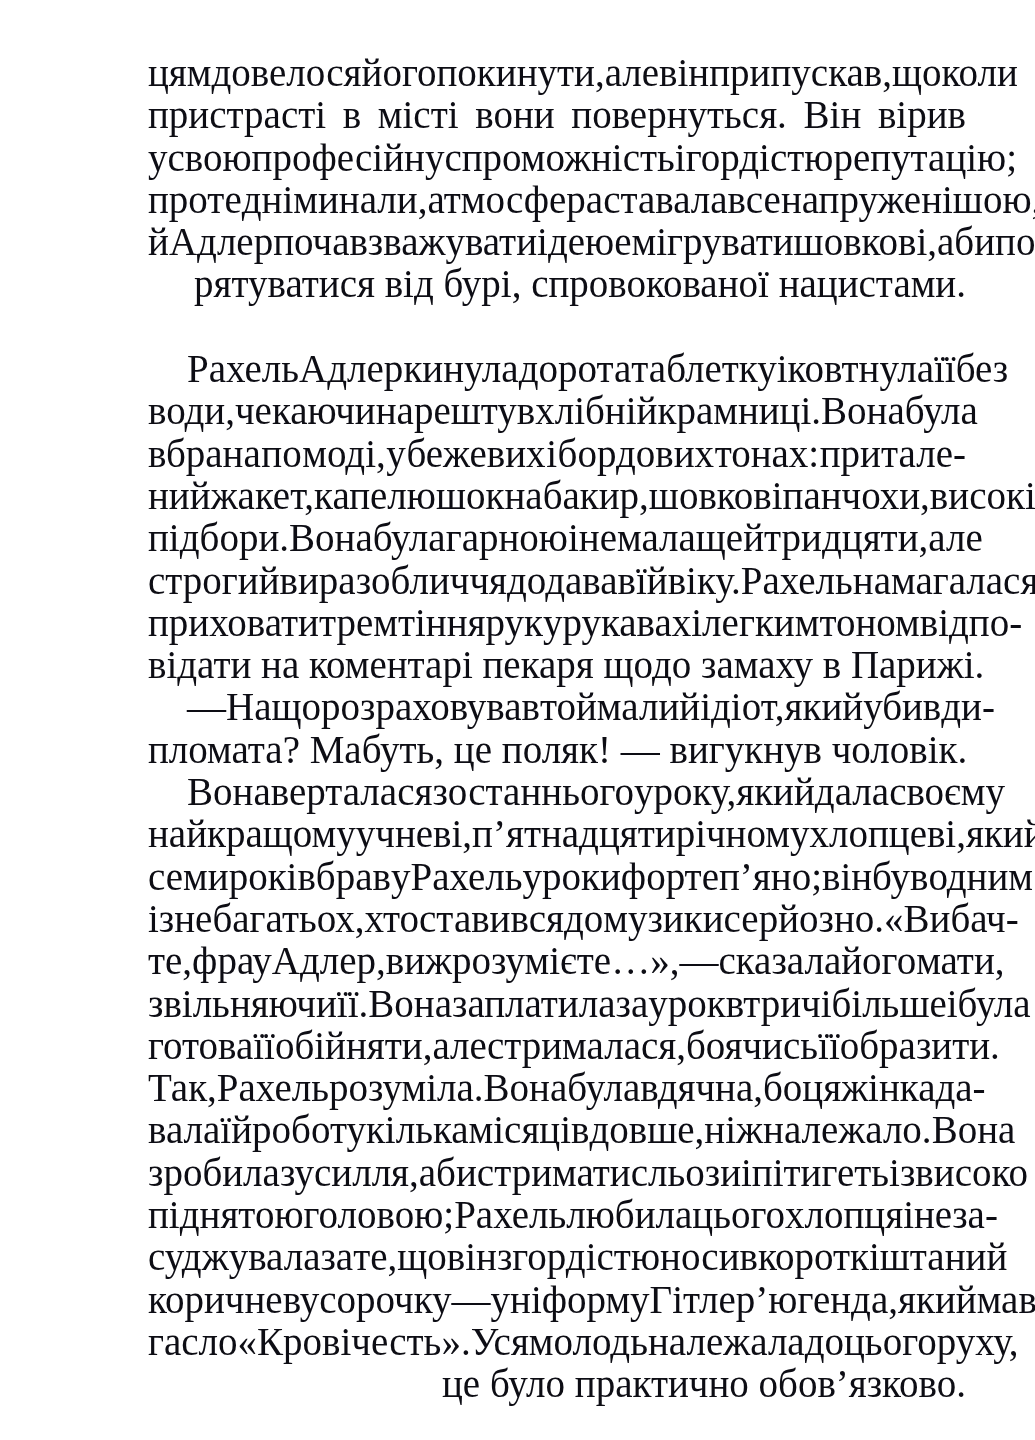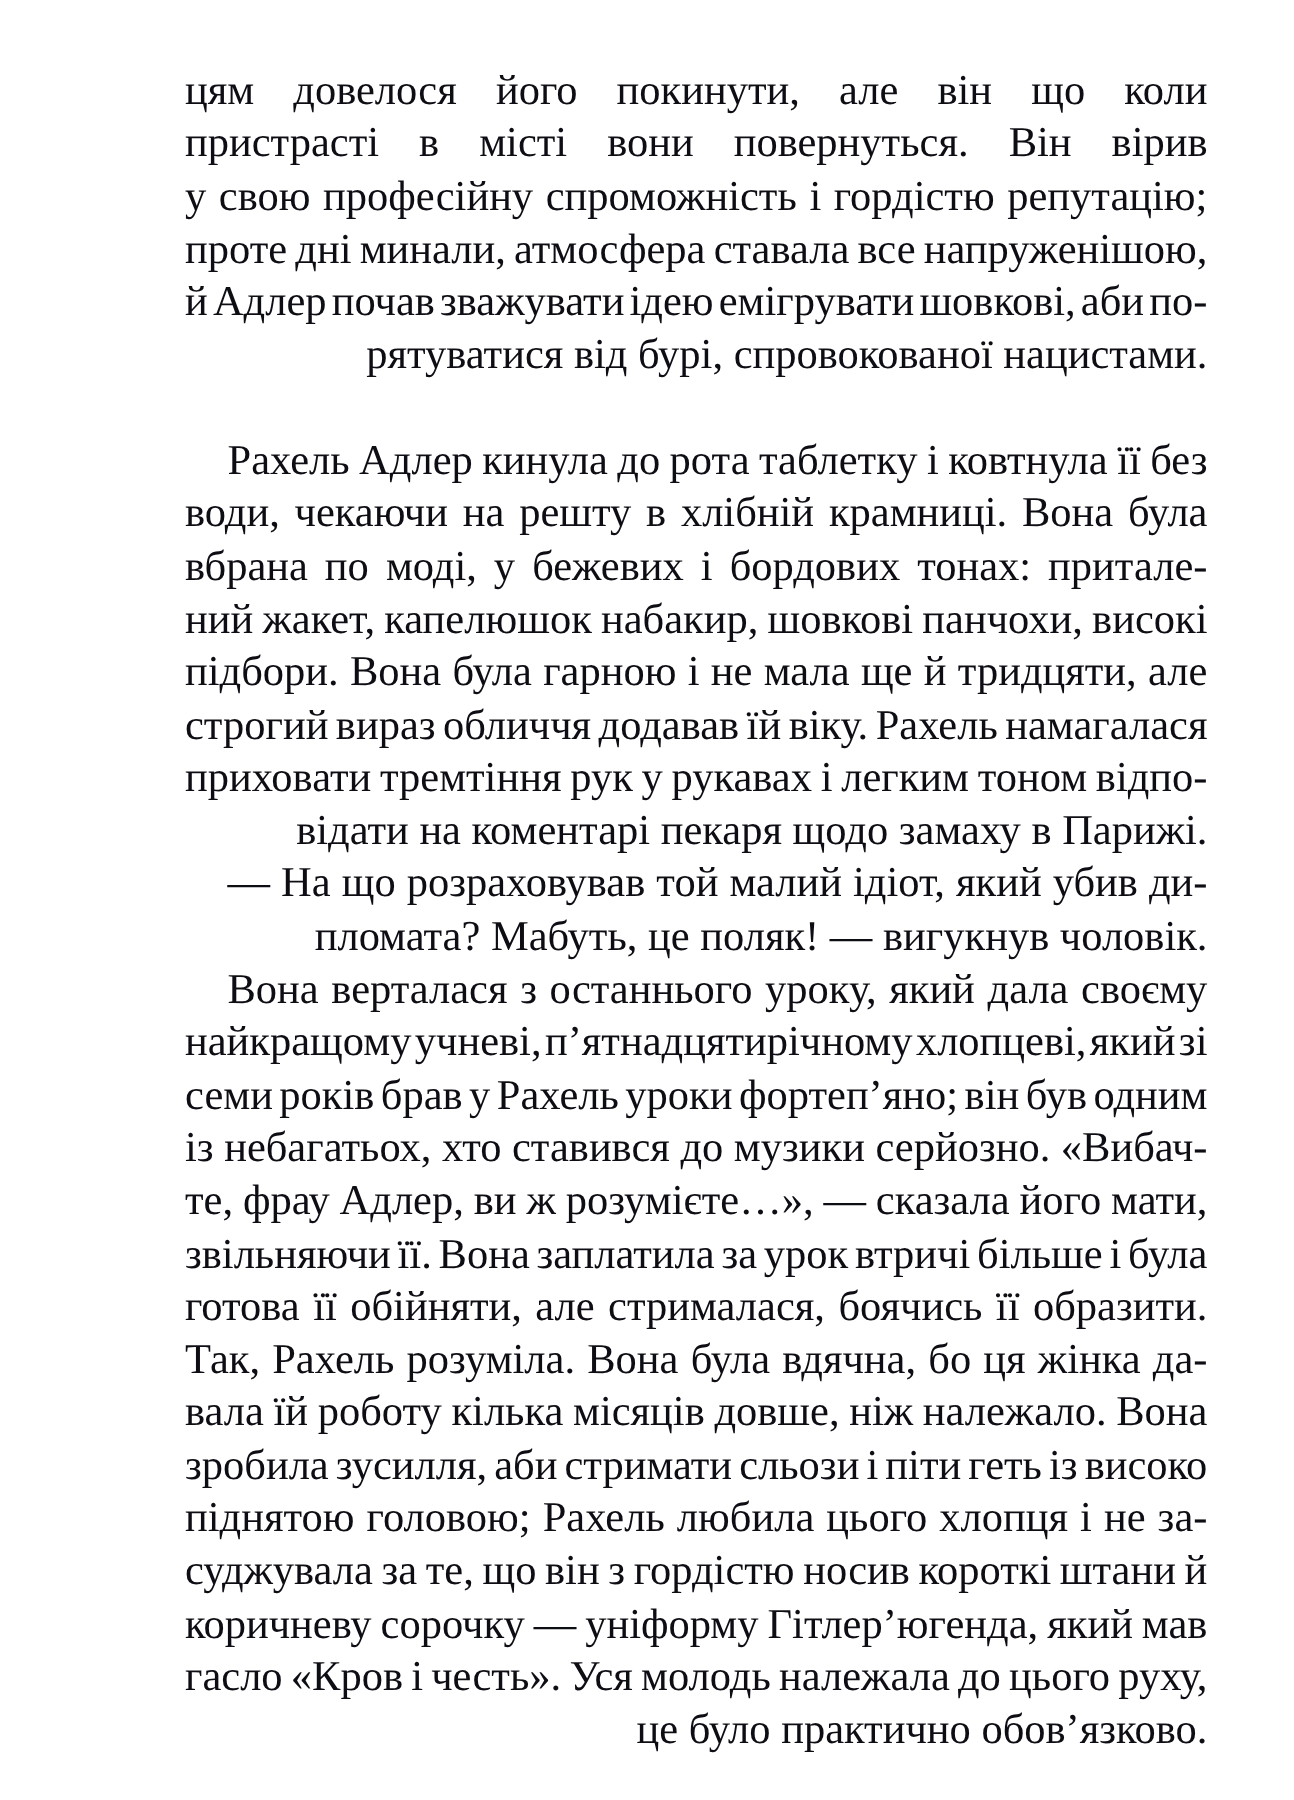--- a/index.html
+++ b/index.html
@@ -25,21 +25,21 @@
     left: 148px;
     top: 52px;
     width: 818px;
   }
 
   
   .line {
     display: block;
     height: 42.3px;
     line-height: 42.3px;
-    font-size: 34px;
+    font-size: 39px;
     letter-spacing: 0.0px;
     white-space: pre;
     font-weight: 400;
     color: #0d0d14;
   }
 
   
   .line.just {
     display: flex;
     justify-content: space-between;
@@ -81,20 +81,21 @@
 <div class="page">
 
   <div class="text-block">
       <div class="line just">
         <span>цям</span>
         <span>довелося</span>
         <span>його</span>
         <span>покинути,</span>
         <span>але</span>
         <span>він</span>
+        <span>припускав,</span>
         <span>що</span>
         <span>коли</span>
       </div>
       <div class="line just">
         <span>пристрасті</span>
         <span>в</span>
         <span>місті</span>
         <span>вони</span>
         <span>повернуться.</span>
         <span>Він</span>

